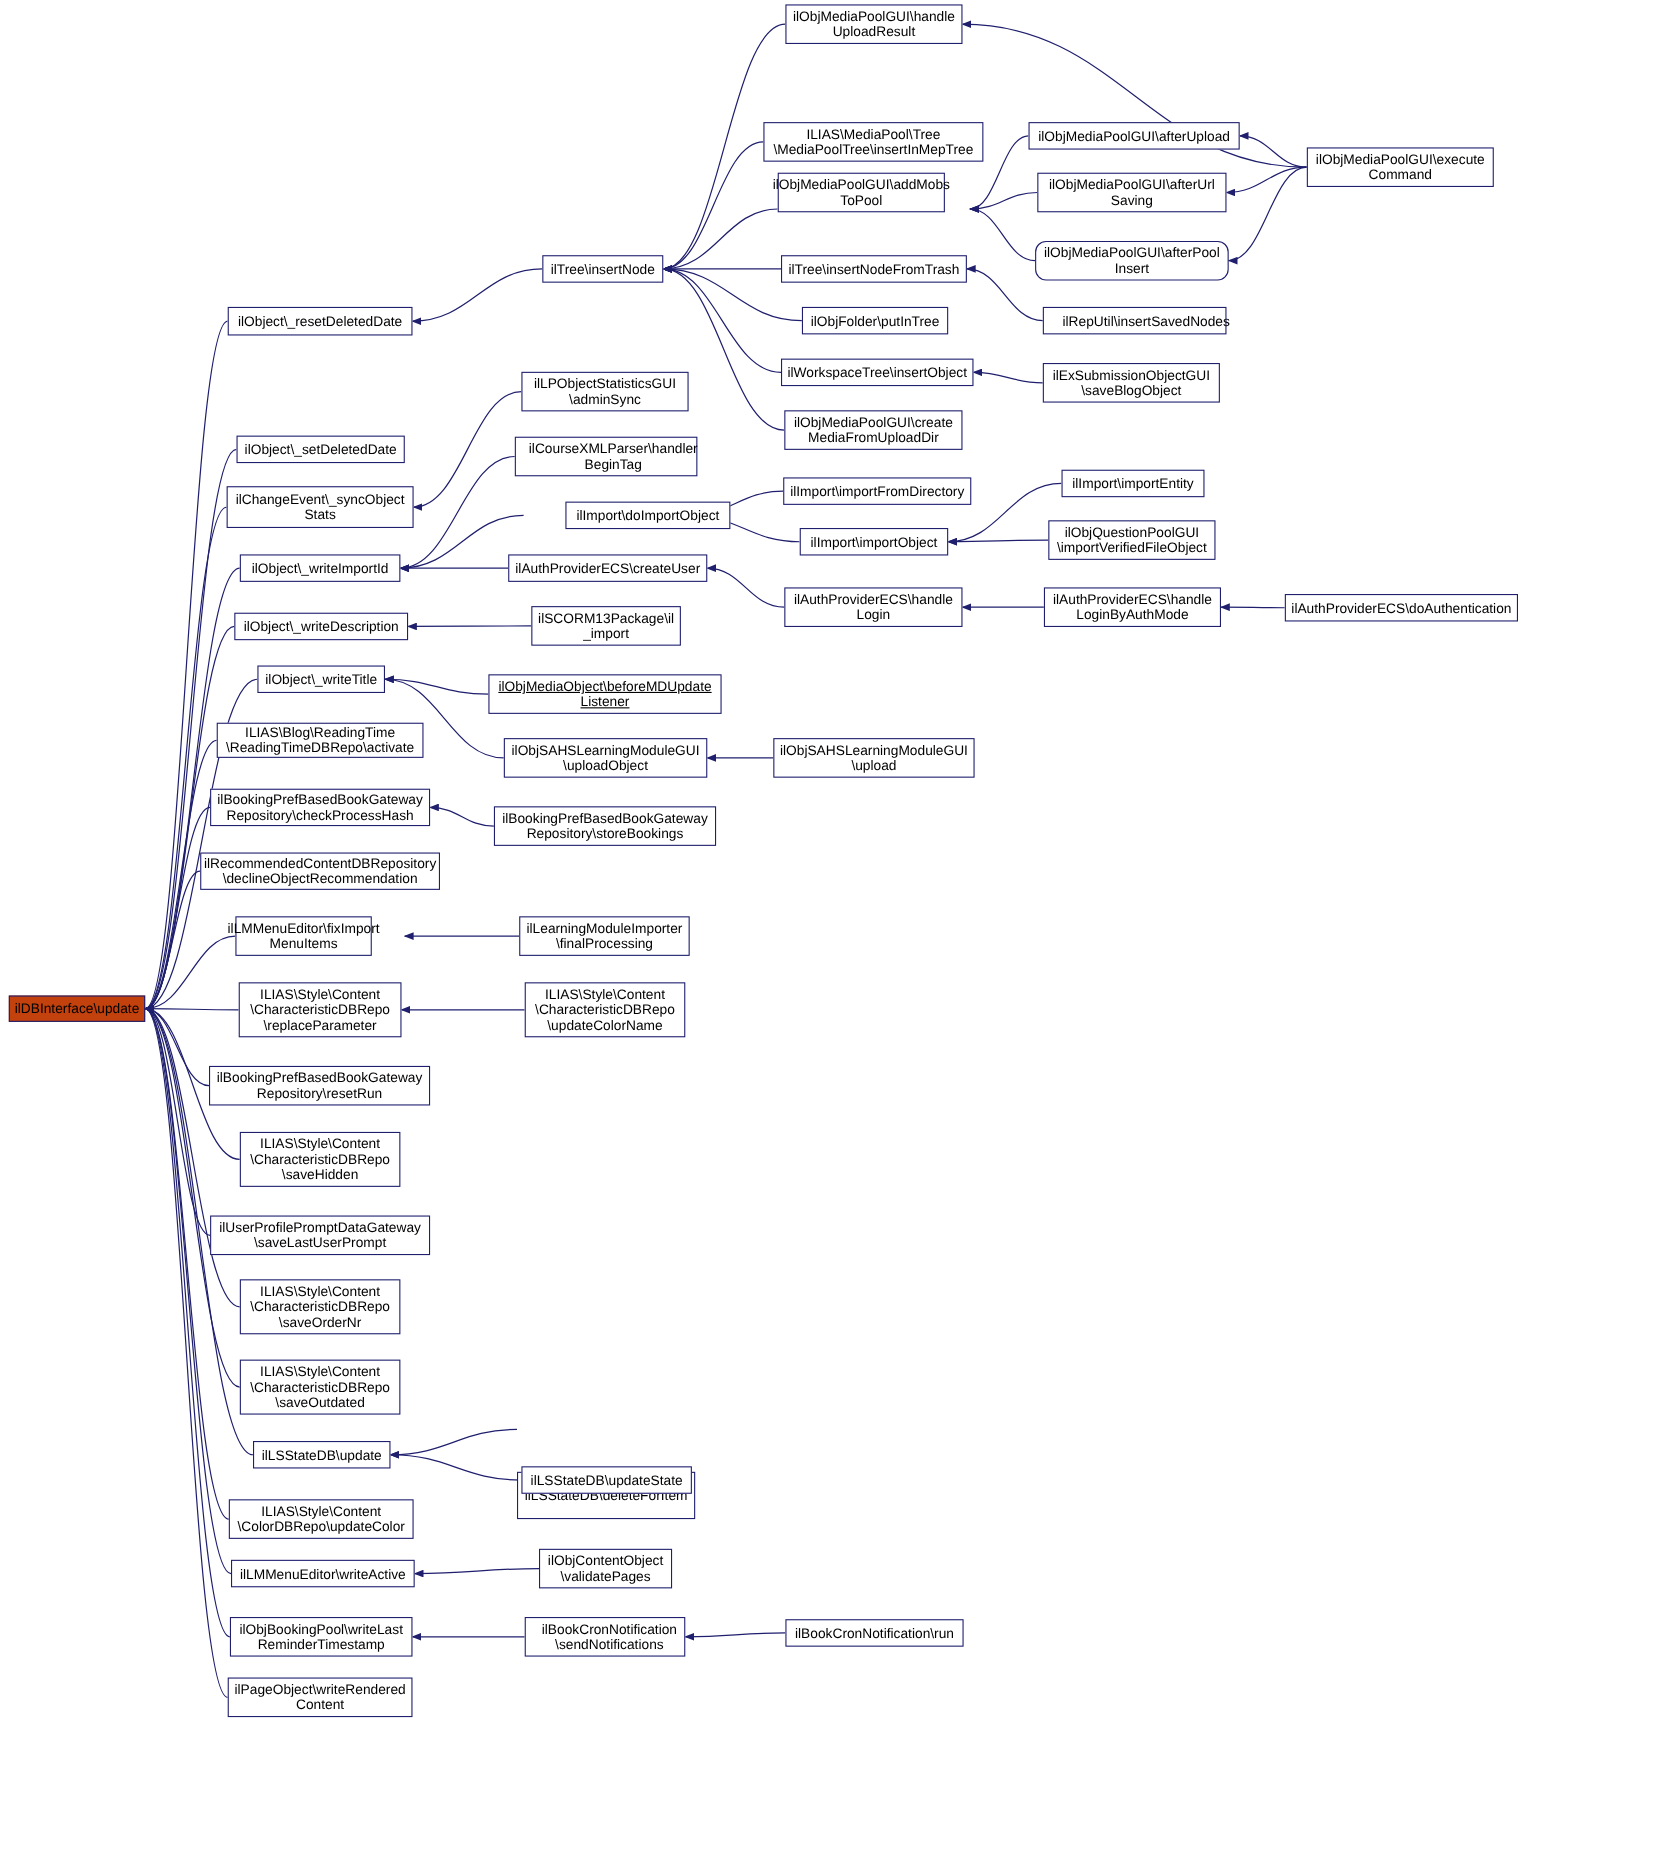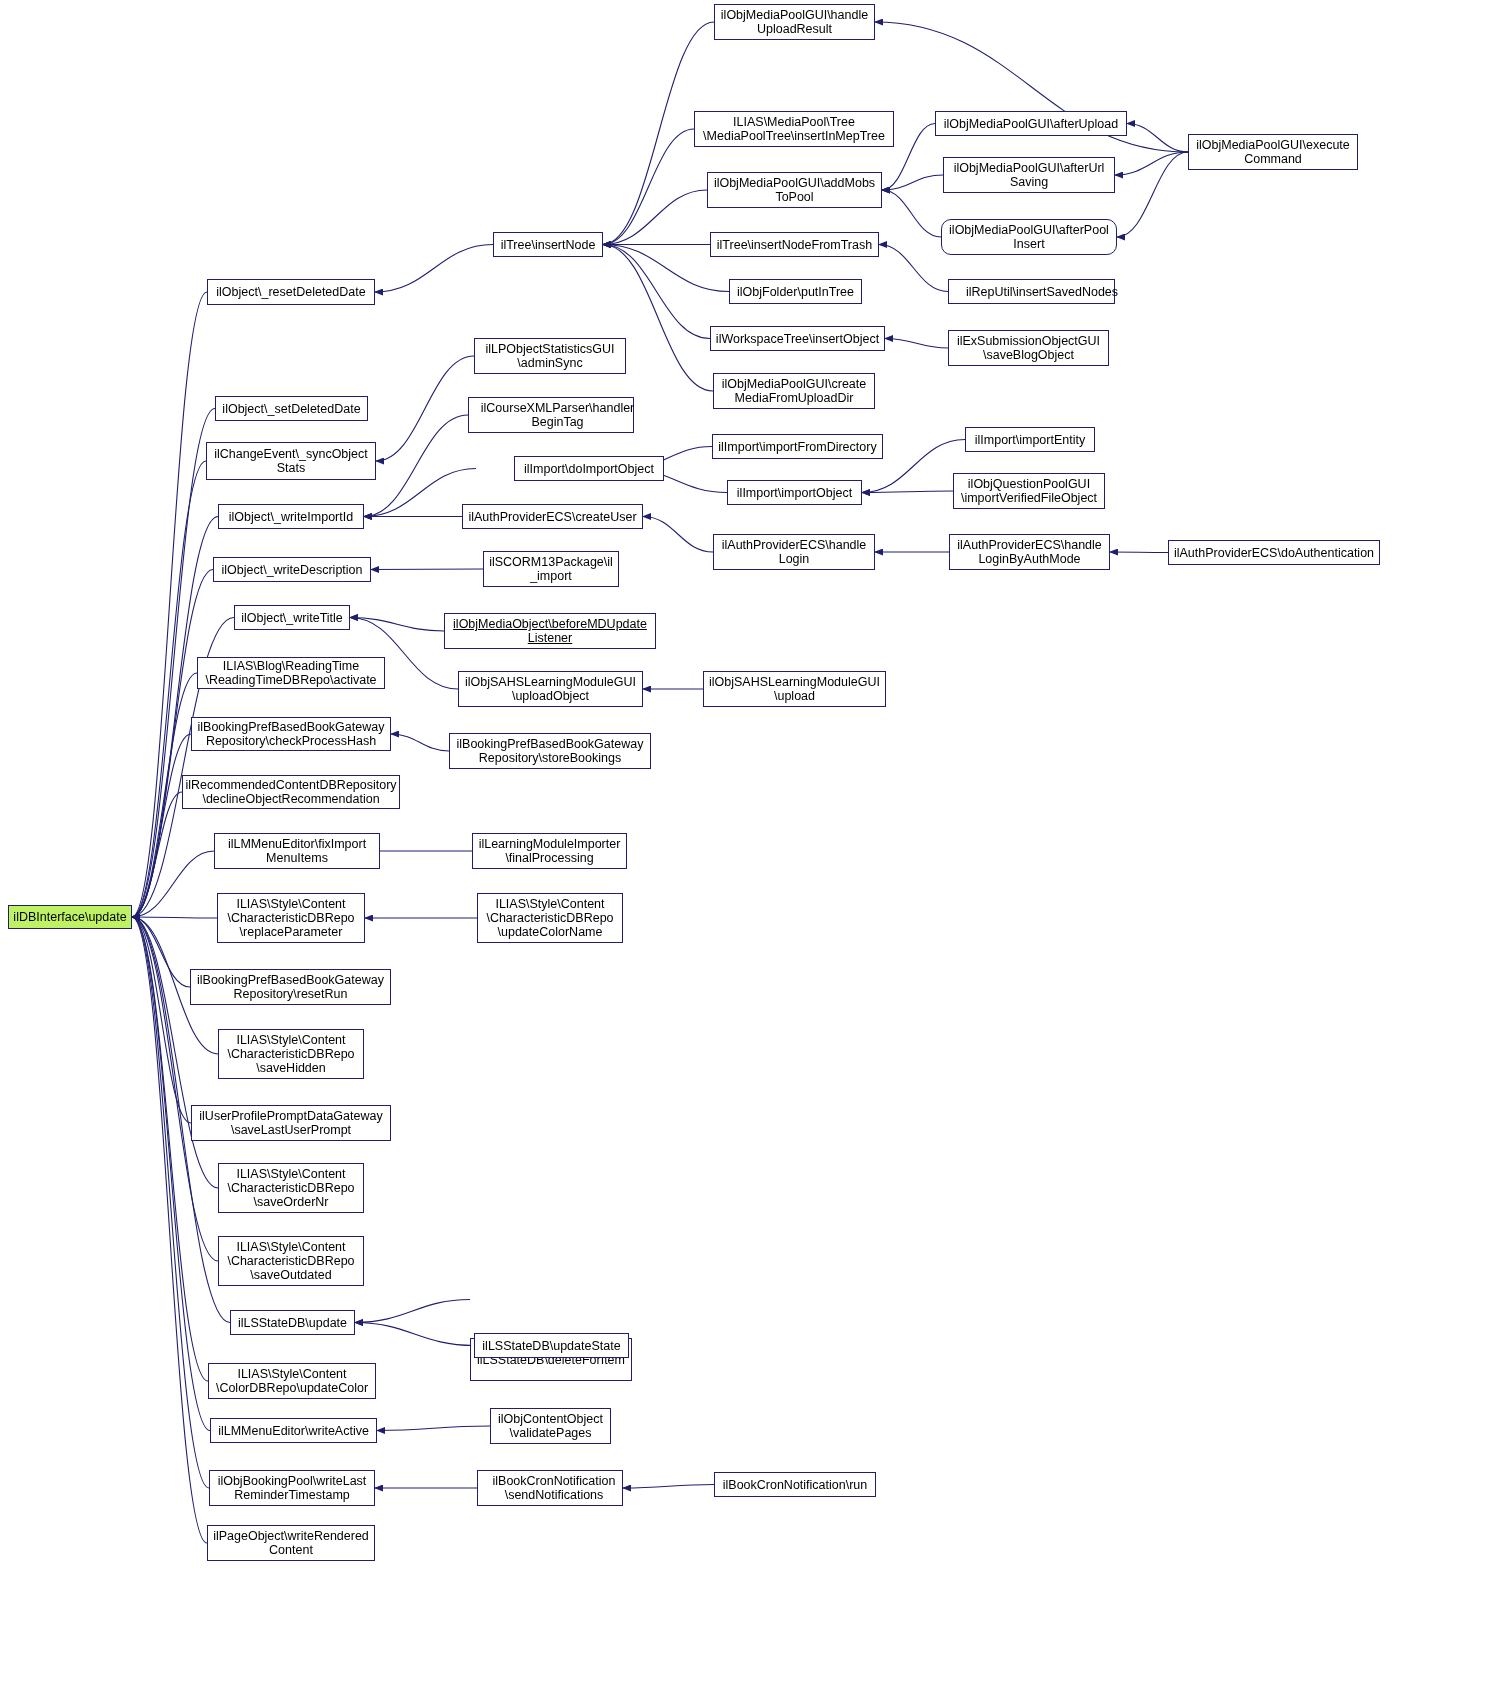--- a/index.html
+++ b/index.html
@@ -32,21 +32,21 @@
     font-size: 12.5px;
     line-height: 14px;
     display: flex;
     align-items: center;
     justify-content: center;
     text-align: center;
     white-space: pre-line;
     padding: 1px 3px;
   }
   .node.root {
-    background: #bef264;
+    background: #c2410c;
   }
 </style>
 </head>
 <body>
 
 <div id="canvas">
   <svg class="edges">
     <defs>
       <marker id="arrow" markerWidth="9" markerHeight="7" refX="8" refY="3.5" orient="auto" markerUnits="userSpaceOnUse">
         <path d="M0,0 L9,3.5 L0,7 z" fill="#1f1f6e"></path>
@@ -124,21 +124,21 @@
 Stats</div>
       <div class="node" style="left: 218px; top: 504px; width: 146px; height: 25px;">ilObject\_writeImportId</div>
       <div class="node" style="left: 213px; top: 557px; width: 158px; height: 25px;">ilObject\_writeDescription</div>
       <div class="node" style="left: 234px; top: 605px; width: 116px; height: 25px;">ilObject\_writeTitle</div>
       <div class="node" style="left: 197px; top: 657px; width: 188px; height: 32px;">ILIAS\Blog\ReadingTime
 \ReadingTimeDBRepo\activate</div>
       <div class="node" style="left: 191px; top: 717px; width: 200px; height: 34px;">ilBookingPrefBasedBookGateway
 Repository\checkProcessHash</div>
       <div class="node" style="left: 182px; top: 775px; width: 218px; height: 34px;">ilRecommendedContentDBRepository
 \declineObjectRecommendation</div>
-      <div class="node" style="left: 214px; top: 833px; width: 166px; height: 36px;">ilLMMenuEditor\fixImport
+      <div class="node" style="left: 214px; top: 833px; width: 124px; height: 36px;">ilLMMenuEditor\fixImport
 MenuItems</div>
       <div class="node" style="left: 217px; top: 893px; width: 148px; height: 50px;">ILIAS\Style\Content
 \CharacteristicDBRepo
 \replaceParameter</div>
       <div class="node" style="left: 190px; top: 969px; width: 201px; height: 36px;">ilBookingPrefBasedBookGateway
 Repository\resetRun</div>
       <div class="node" style="left: 218px; top: 1029px; width: 146px; height: 50px;">ILIAS\Style\Content
 \CharacteristicDBRepo
 \saveHidden</div>
       <div class="node" style="left: 191px; top: 1105px; width: 200px; height: 36px;">ilUserProfilePromptDataGateway
@@ -155,21 +155,21 @@
       <div class="node" style="left: 210px; top: 1418px; width: 167px; height: 25px;">ilLMMenuEditor\writeActive</div>
       <div class="node" style="left: 209px; top: 1470px; width: 166px; height: 36px;">ilObjBookingPool\writeLast
 ReminderTimestamp</div>
       <div class="node" style="left: 207px; top: 1525px; width: 168px; height: 36px;">ilPageObject\writeRendered
 Content</div>
       <div class="node" style="left: 493px; top: 232px; width: 110px; height: 25px;">ilTree\insertNode</div>
       <div class="node" style="left: 714px; top: 4px; width: 161px; height: 36px;">ilObjMediaPoolGUI\handle
 UploadResult</div>
       <div class="node" style="left: 694px; top: 111px; width: 200px; height: 36px;">ILIAS\MediaPool\Tree
 \MediaPoolTree\insertInMepTree</div>
-      <div class="node" style="left: 707px; top: 172px; width: 175px; height: 36px;">ilObjMediaPoolGUI\addMobs
+      <div class="node" style="left: 707px; top: 157px; width: 152px; height: 36px;">ilObjMediaPoolGUI\addMobs
 ToPool</div>
       <div class="node" style="left: 710px; top: 232px; width: 169px; height: 25px;">ilTree\insertNodeFromTrash</div>
       <div class="node" style="left: 729px; top: 279px; width: 133px; height: 25px;">ilObjFolder\putInTree</div>
       <div class="node" style="left: 710px; top: 326px; width: 175px; height: 25px;">ilWorkspaceTree\insertObject</div>
       <div class="node" style="left: 713px; top: 373px; width: 162px; height: 36px;">ilObjMediaPoolGUI\create
 MediaFromUploadDir</div>
       <div class="node" style="left: 935px; top: 111px; width: 192px; height: 25px;">ilObjMediaPoolGUI\afterUpload</div>
       <div class="node" style="left: 943px; top: 157px; width: 172px; height: 36px;">ilObjMediaPoolGUI\afterUrl
 Saving</div>
       <div class="node" style="left: 941px; top: 219px; width: 176px; height: 36px; border-radius: 10px;">ilObjMediaPoolGUI\afterPool

